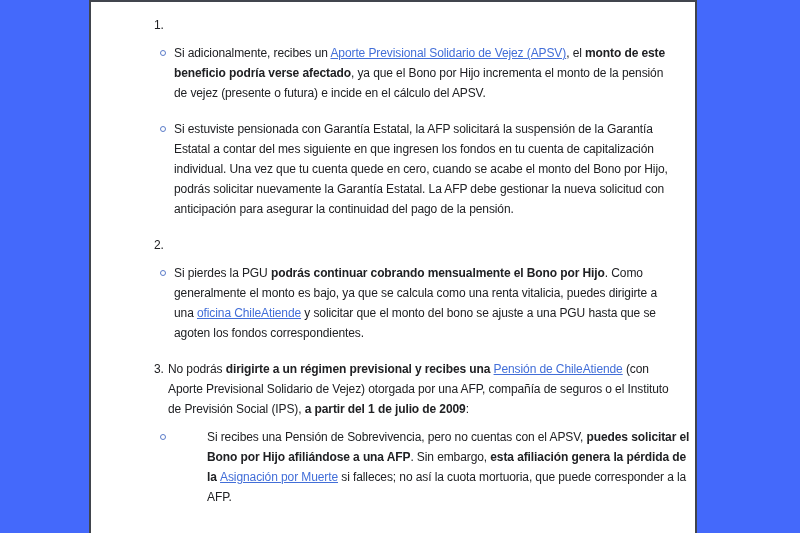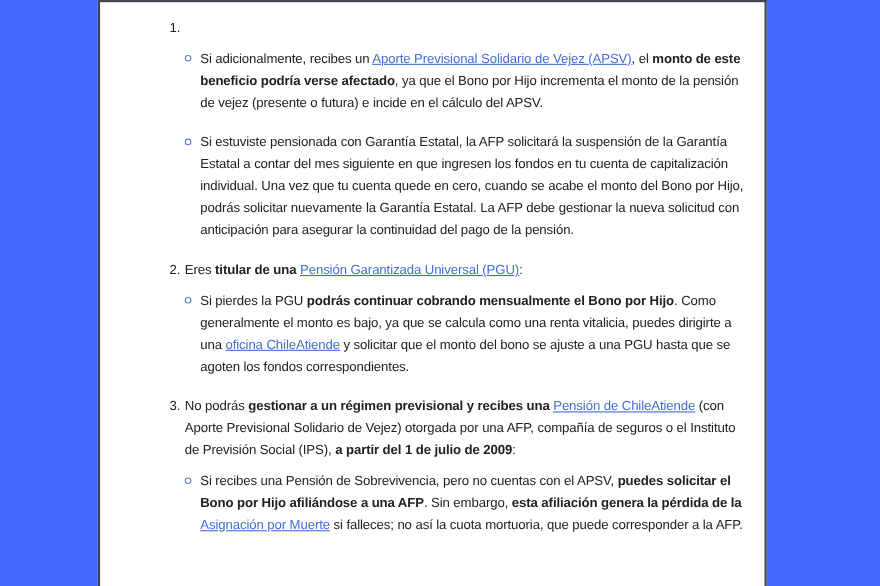--- a/index.html
+++ b/index.html
@@ -36,21 +36,20 @@
     min-width: 14px;
     white-space: nowrap;
   }
   .htext { width: 506px; }
   .bullets { list-style: none; }
   .bullet {
     display: flex;
     margin: 0 0 16px 0;
     font-size: 12px; line-height: 20px; letter-spacing: -0.1px;
     color: #202124;
-    justify-content: center;
   }
   .dot {
     flex: 0 0 auto;
     width: 6px; height: 6px;
     margin-left: 69px; margin-top: 7px;
     border: 1.5px solid #5b7cc9;
     border-radius: 50%;
   }
   .btext { margin-left: 8px; width: 505px; }
   .b { font-weight: 700; }
@@ -77,36 +76,35 @@
             </li>
             <li class="bullet">
               <span class="dot"></span>
               <div class="btext"><span>Si estuviste pensionada con Garantía Estatal, la AFP solicitará la suspensión de la Garantía Estatal a contar del mes siguiente en que ingresen los fondos en tu cuenta de capitalización individual. Una vez que tu cuenta quede en cero, cuando se acabe el monto del Bono por Hijo, podrás solicitar nuevamente la Garantía Estatal. La AFP debe gestionar la nueva solicitud con anticipación para asegurar la continuidad del pago de la pensión.</span></div>
             </li>
           </ul>
         </li>
         <li class="item">
           <div class="heading">
             <span class="num">2.</span>
-            <div class="htext"><span>Eres </span><span class="b">titular de una </span><a class="link">Pensión Garantizada Universal (PGU)</a><span>:</span></div>
           </div>
           <ul class="bullets">
             <li class="bullet">
               <span class="dot"></span>
               <div class="btext"><span>Si pierdes la PGU </span><span class="b">podrás continuar cobrando mensualmente el Bono por Hijo</span><span>. Como generalmente el monto es bajo, ya que se calcula como una renta vitalicia, puedes dirigirte a una </span><a class="link">oficina ChileAtiende</a><span> y solicitar que el monto del bono se ajuste a una PGU hasta que se agoten los fondos correspondientes.</span></div>
             </li>
           </ul>
         </li>
         <li class="item">
           <div class="heading">
             <span class="num">3.</span>
-            <div class="htext"><span>No podrás </span><span class="b">gestionar a un régimen previsional y recibes una </span><a class="link">Pensión de ChileAtiende</a><span> (con Aporte Previsional Solidario de Vejez) otorgada por una AFP, compañía de seguros o el Instituto de Previsión Social (IPS), </span><span class="b">a partir del 1 de julio de 2009</span><span>:</span></div>
+            <div class="htext"><span>No podrás </span><span class="b">dirigirte a un régimen previsional y recibes una </span><a class="link">Pensión de ChileAtiende</a><span> (con Aporte Previsional Solidario de Vejez) otorgada por una AFP, compañía de seguros o el Instituto de Previsión Social (IPS), </span><span class="b">a partir del 1 de julio de 2009</span><span>:</span></div>
           </div>
           <ul class="bullets">
-            <li class="bullet" style="margin-bottom: 0px;">
+            <li class="bullet" style="margin-bottom: 0px; gap: 33px;">
               <span class="dot"></span>
               <div class="btext"><span>Si recibes una Pensión de Sobrevivencia, pero no cuentas con el APSV, </span><span class="b">puedes solicitar el Bono por Hijo afiliándose a una AFP</span><span>. Sin embargo, </span><span class="b">esta afiliación genera la pérdida de la </span><a class="link">Asignación por Muerte</a><span> si falleces; no así la cuota mortuoria, que puede corresponder a la AFP.</span></div>
             </li>
           </ul>
         </li>
       </ol>
   </div>
 </div>
 
 </body></html>

